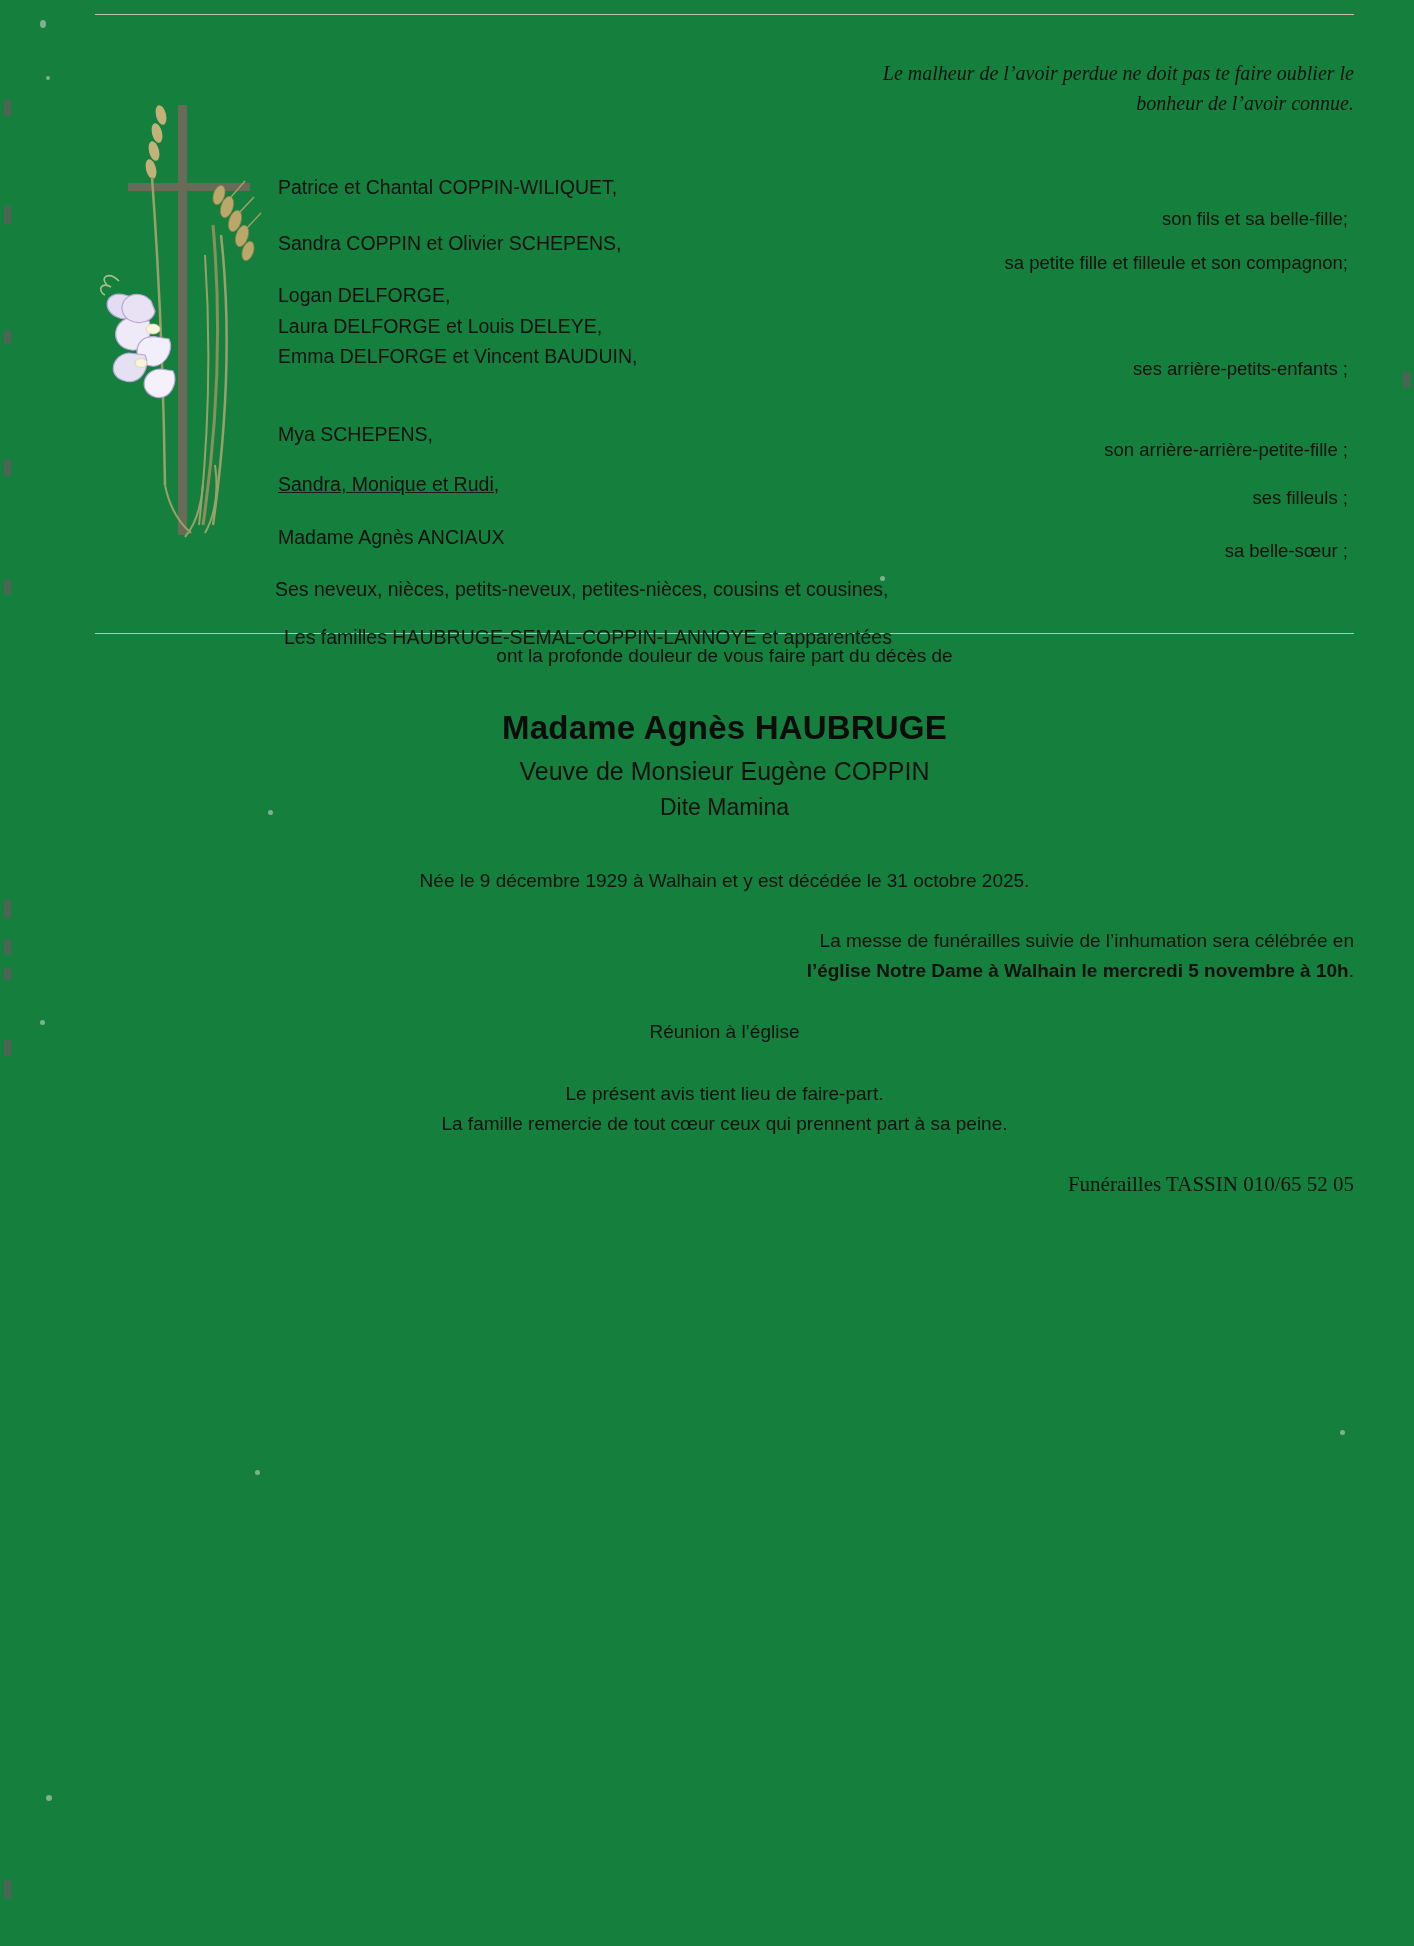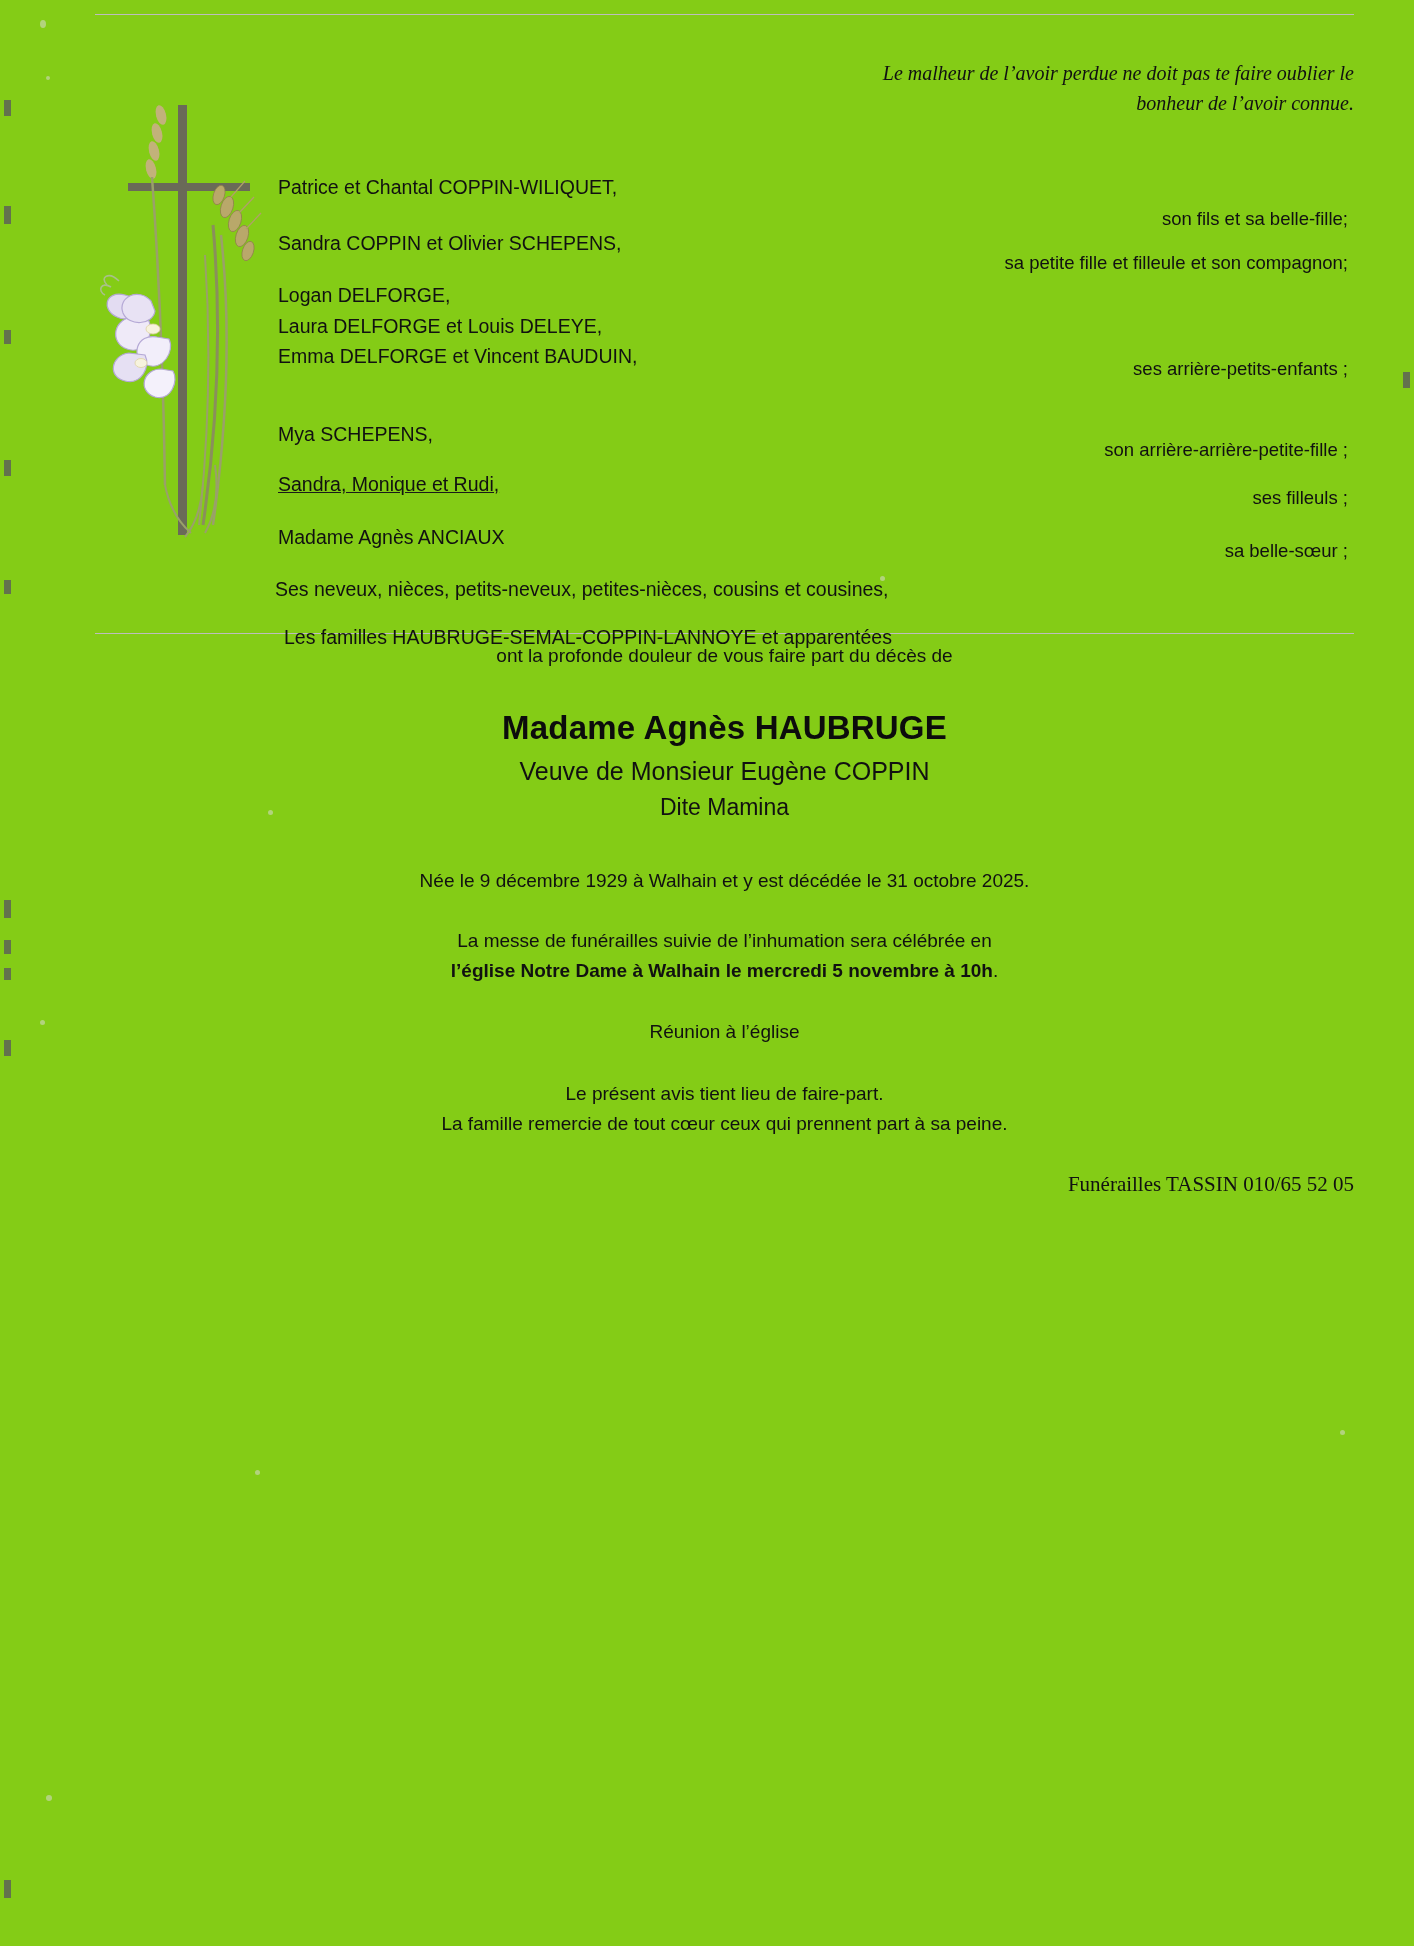--- a/index.html
+++ b/index.html
@@ -13,21 +13,21 @@
     position: relative;
     font-family: "Liberation Sans", sans-serif;
     color: #1a1a1a;
     overflow: hidden;
   }
 
   
   .scan-page {
     position: absolute;
     inset: 0;
-    background: #84cc16;
+    background: #15803d;
   }
   .scan-speck {
     position: absolute;
     background: #d8d8d4;
     border-radius: 50%;
     opacity: .55;
   }
   .edge-mark {
     position: absolute;
     left: 4px;
@@ -141,20 +141,21 @@
   .birth-death {
     font-size: 19px;
     margin-top: 49px;
     color: #111;
   }
   .service {
     font-size: 19px;
     margin-top: 34px;
     line-height: 1.6;
     color: #111;
+    text-align: right;
   }
   .service .b { font-weight: bold; }
   .meeting {
     font-size: 19px;
     margin-top: 34px;
     color: #111;
   }
   .repose {
     font-size: 19px;
     margin-top: 32px;

